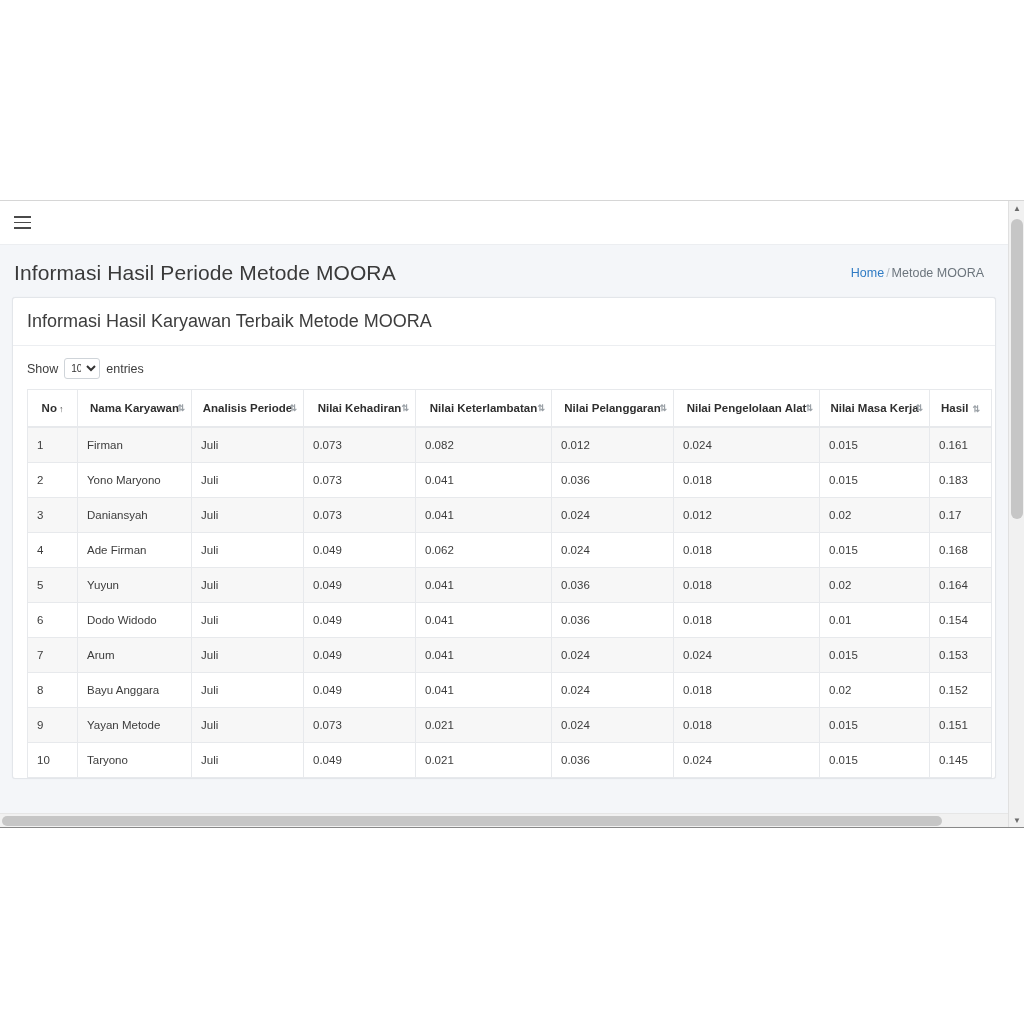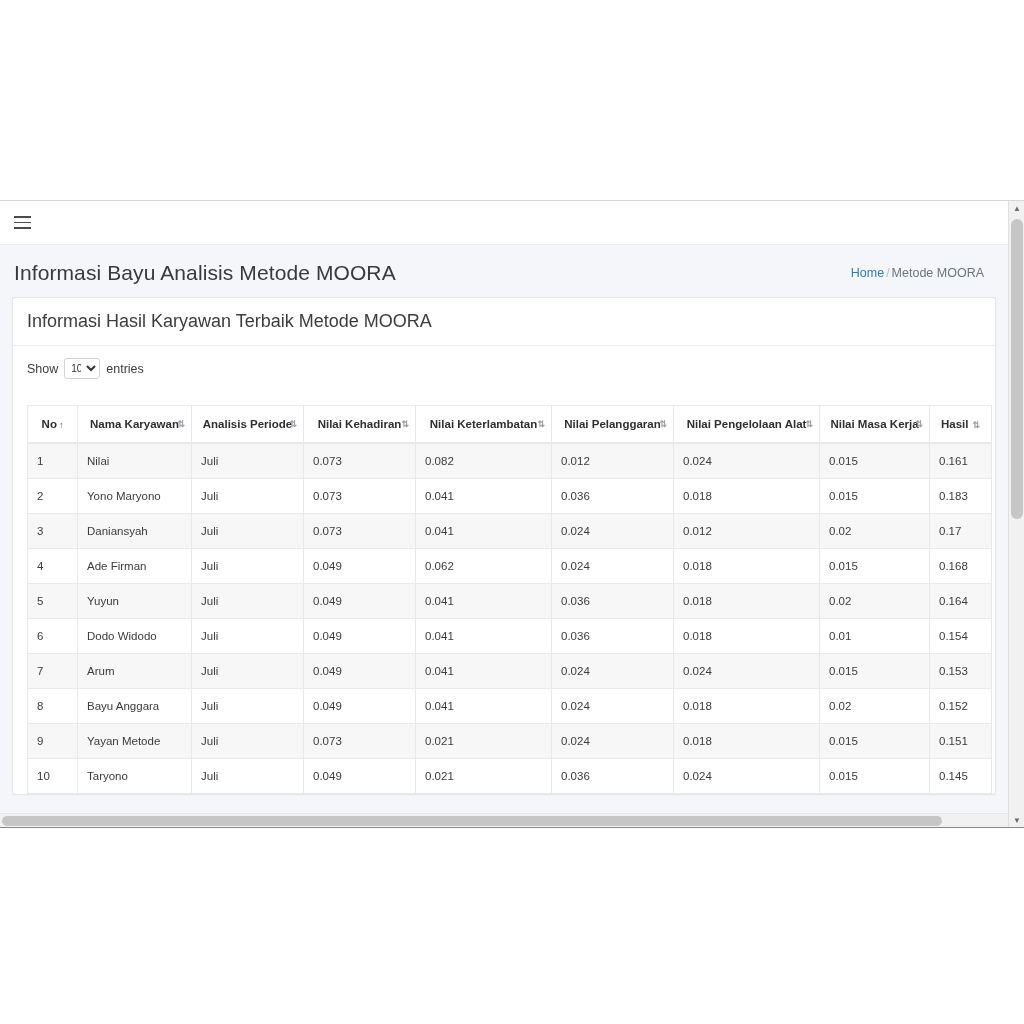--- a/index.html
+++ b/index.html
@@ -84,21 +84,21 @@
     padding: 13px 14px;
     font-size: 18px;
     color: #3d3d3d;
     border-bottom: 1px solid #eceef1;
   }
   .card-body { padding: 12px 14px 0 14px; }
   .table-controls {
     display: flex;
     align-items: center;
     justify-content: space-between;
-    margin-bottom: 26px;
+    margin-bottom: 10px;
   }
   .dt-length, .dt-filter {
     font-size: 12.5px;
     color: #3d3d3d;
     display: flex;
     align-items: center;
     gap: 6px;
   }
   .dt-length select {
     font-size: 10px;
@@ -214,21 +214,21 @@
 
     <div class="navbar">
       <div class="hamburger">
         <span></span>
           <span></span>
           <span></span>
       </div>
     </div>
 
     <div class="content-header">
-      <div class="page-title">Informasi Bayu Analisis Metode MOORA</div>
+      <div class="page-title">Informasi Hasil Periode Metode MOORA</div>
       <div class="breadcrumb">
         <a href="#">Home</a>
         <span class="sep">/</span>
         <span>Metode MOORA</span>
       </div>
     </div>
 
     <div class="card">
       <div class="card-header">Informasi Hasil Karyawan Terbaik Metode MOORA</div>
       <div class="card-body">
@@ -269,21 +269,21 @@
                 <span class="lbl">Nilai Masa Kerja</span><span class="sort-icon">⇅</span>
               </th>
               <th class="col-hasil">
                 <span class="lbl">Hasil</span><span class="sort-icon">⇅</span>
               </th>
             </tr>
           </thead>
           <tbody id="tbody">
               <tr class="odd">
                 <td class="col-no">1</td>
-                <td class="col-nama">Nilai</td>
+                <td class="col-nama">Firman</td>
                 <td class="col-periode">Juli</td>
                 <td class="col-kehadiran">0.073</td>
                 <td class="col-keterlambatan">0.082</td>
                 <td class="col-pelanggaran">0.012</td>
                 <td class="col-alat">0.024</td>
                 <td class="col-masakerja">0.015</td>
                 <td class="col-hasil">0.161</td>
               </tr>
               <tr class="even">
                 <td class="col-no">2</td>

